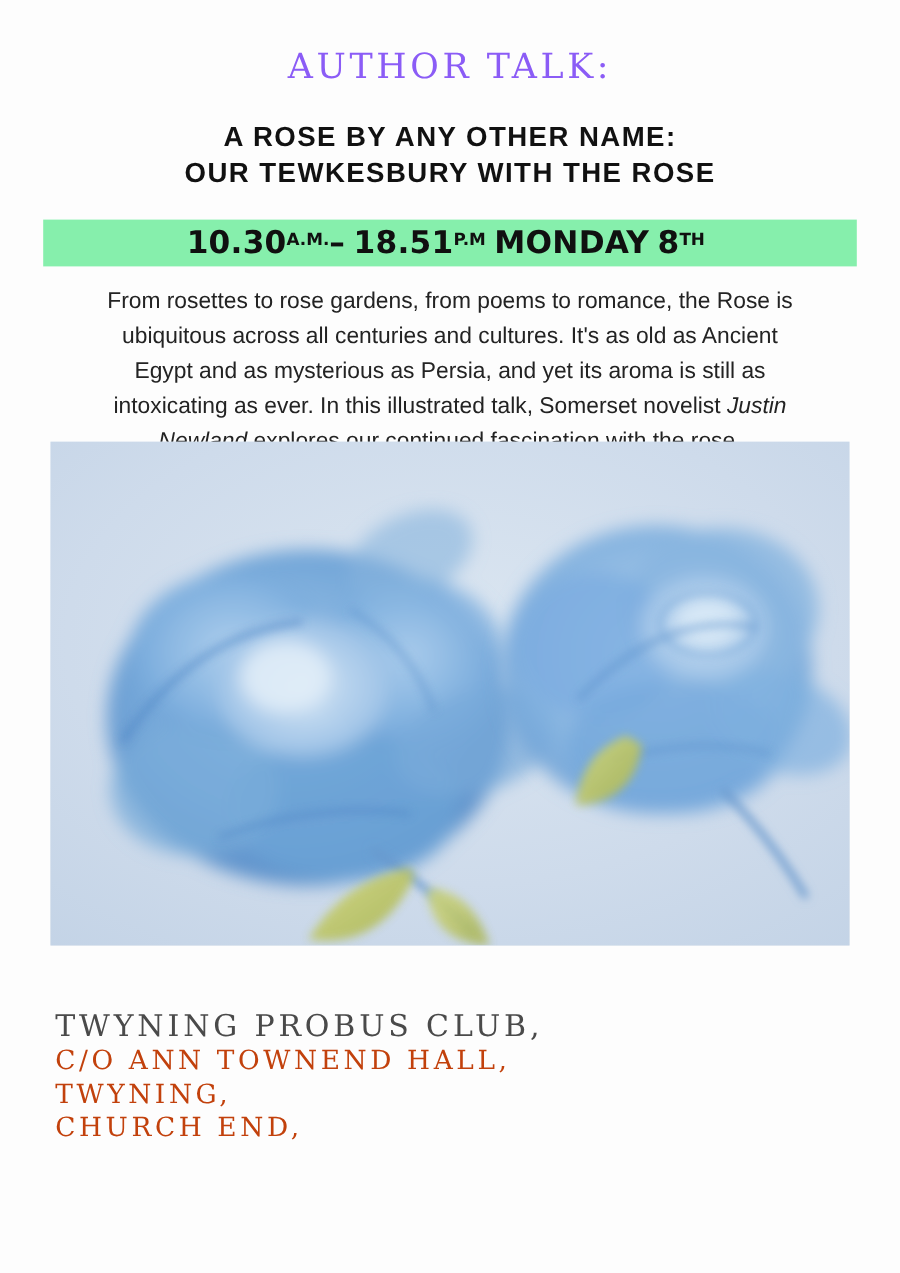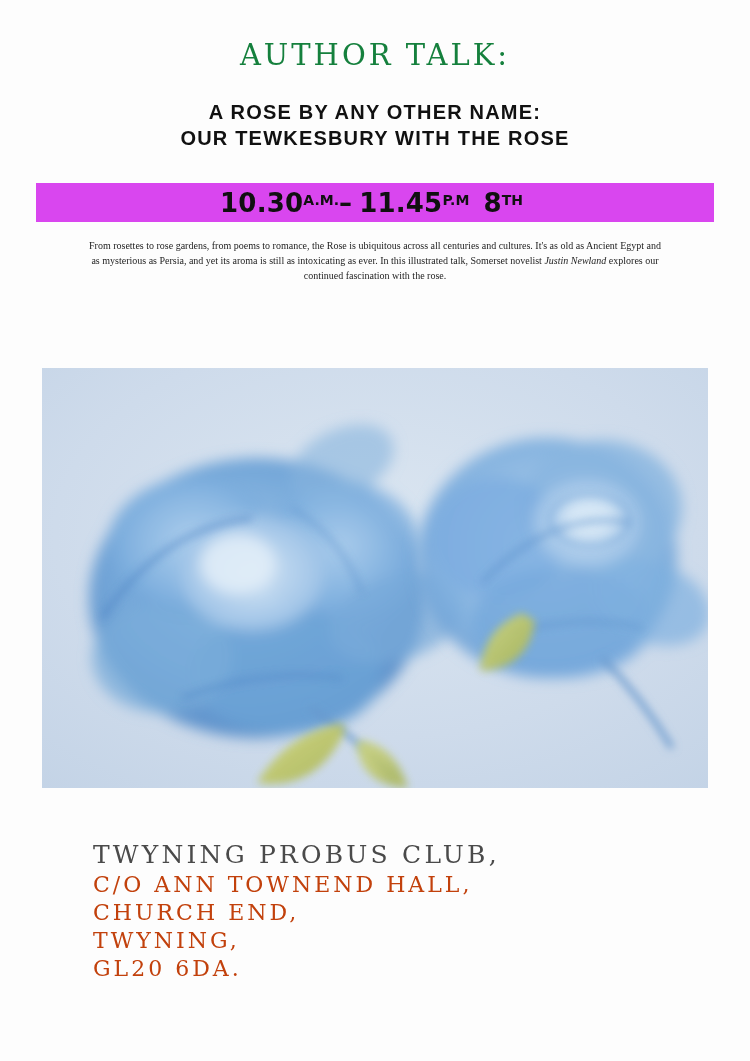--- a/index.html
+++ b/index.html
@@ -24,45 +24,45 @@
 
   
   .title-block {
     padding-top: 38px;
     text-align: center;
   }
   .main-title {
     font-family: "DejaVu Serif", serif;
     font-size: 29px;
     letter-spacing: 3px;
-    color: #15803d;
+    color: #8b5cf6;
     font-weight: 400;
     line-height: 1.2;
   }
   .subtitle {
     margin-top: 26px;
     font-family: "Liberation Sans", sans-serif;
     font-weight: bold;
-    font-size: 20px;
+    font-size: 23px;
     letter-spacing: 1.2px;
     line-height: 1.32;
     color: #111111;
   }
   .subtitle .line2 {
     display: block;
   }
 
   
   .time-bar {
     position: absolute;
     left: 36px;
     right: 36px;
     top: 183px;
     height: 39px;
-    background: #d946ef;
+    background: #86efac;
     display: flex;
     align-items: center;
     justify-content: center;
     overflow: hidden;
   }
   .time-text {
     font-family: "DejaVu Sans", sans-serif;
     font-weight: bold;
     font-size: 26px;
     letter-spacing: 0.2px;
@@ -83,22 +83,22 @@
     width: 7px;
   }
 
   
   .blurb {
     position: absolute;
     left: 88px;
     width: 574px;
     top: 238px;
     text-align: center;
-    font-family: Liberation Serif, serif;
-    font-size: 10px;
+    font-family: Liberation Sans, sans-serif;
+    font-size: 19px;
     line-height: 1.52;
     color: #232323;
   }
   .blurb em {
     font-style: italic;
   }
 
   
   .art {
     position: absolute;
@@ -111,21 +111,20 @@
   }
   .art svg { display: block; }
 
   
   .address {
     position: absolute;
     left: 46px;
     top: 840px;
     font-family: "DejaVu Serif", serif;
     color: #4c4c4c;
-    margin-left: 47px;
   }
   .address .club {
     font-size: 25px;
     letter-spacing: 3.2px;
     line-height: 1.22;
     color: #4a4a4a;
   }
   .address .line {
     font-size: 22px;
     letter-spacing: 3px;
@@ -145,23 +144,24 @@
       <span class="line2">OUR TEWKESBURY WITH THE ROSE</span>
     </div>
   </div>
 
   <div class="time-bar">
     <div class="time-text">
       <span>10.30</span>
         <span class="sup">A.M.</span>
         <span>–</span>
         <span class="gap"></span>
-        <span>11.45</span>
+        <span>18.51</span>
         <span class="sup">P.M</span>
         <span class="gap"></span>
+        <span>MONDAY</span>
         <span class="gap"></span>
         <span>8</span>
         <span class="sup">TH</span>
         <span class="gap"></span>
     </div>
   </div>
 
   <div class="blurb">
     <span>From rosettes to rose gardens, from poems to romance, the Rose is ubiquitous across all centuries and cultures. It's as old as Ancient Egypt and as mysterious as Persia, and yet its aroma is still as intoxicating as ever. In this illustrated talk, Somerset novelist </span><em>Justin Newland</em><span> explores our continued fascination with the rose.</span>
   </div>
@@ -238,18 +238,17 @@
         <ellipse cx="548" cy="152" rx="40" ry="26" stroke="#6b9fd4" stroke-width="3" fill="none"></ellipse>
       </g>
       <path d="M560 290 q40 40 70 90" stroke="#6898cd" stroke-width="5" fill="none" filter="url(#soft2)"></path>
       <path d="M480 245 q-38 15 -42 58 q48 -2 55 -50 z" fill="url(#leaf)" filter="url(#soft2)" opacity="0.9"></path>
     </svg>
   </div>
 
   <div class="address">
     <div class="club">TWYNING PROBUS CLUB,</div>
     <div class="line">C/O ANN TOWNEND HALL,</div>
+    <div class="line">TWYNING,</div>
     <div class="line">CHURCH END,</div>
-    <div class="line">TWYNING,</div>
-    <div class="line">GL20 6DA.</div>
   </div>
 
 </div>
 
 </body></html>

